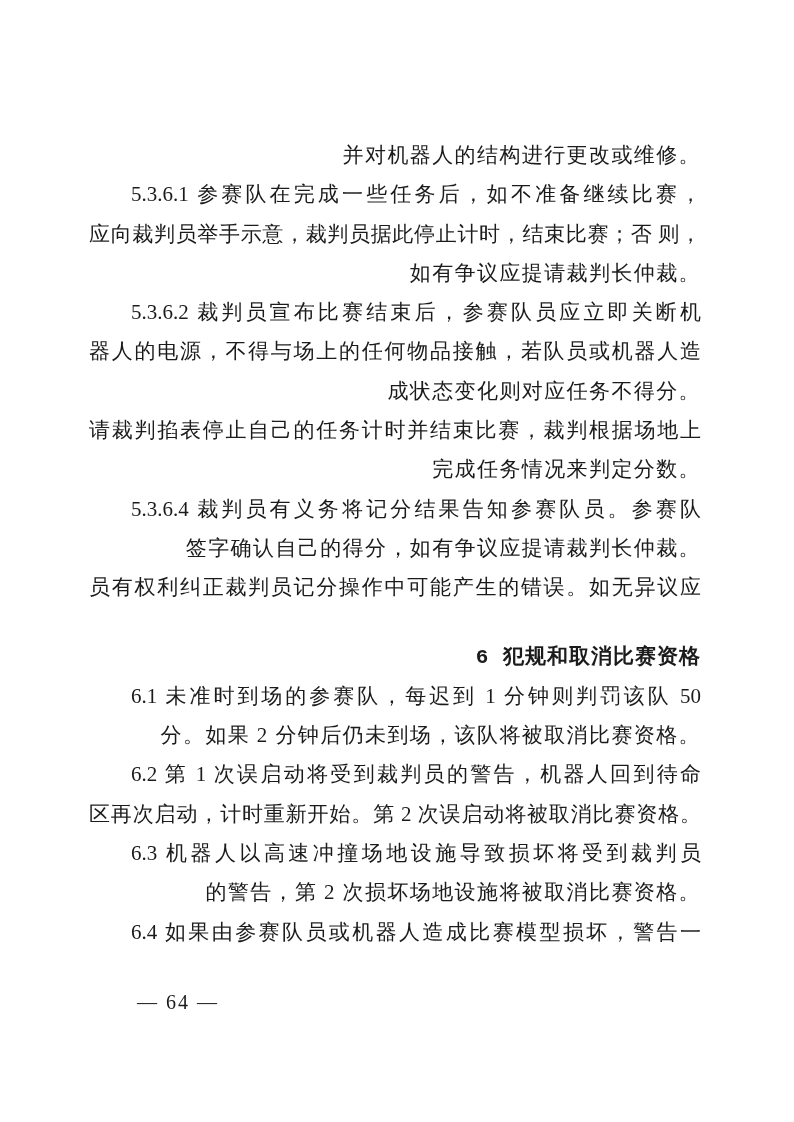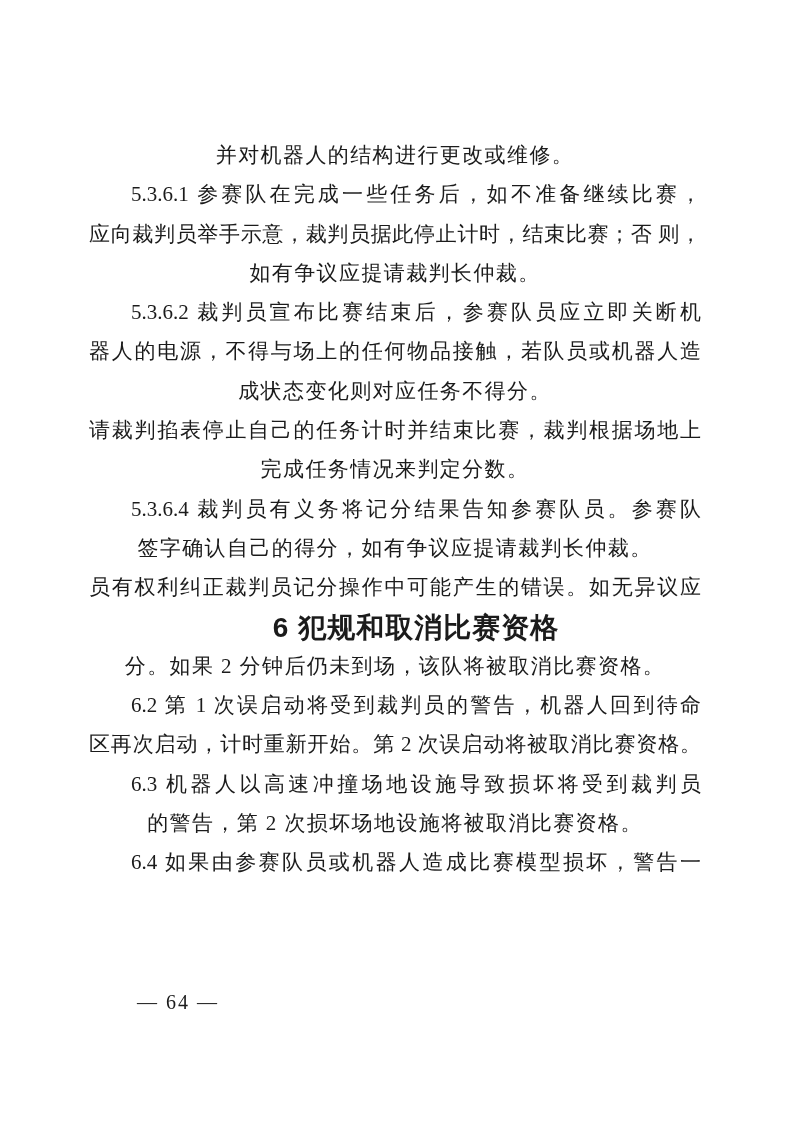--- a/index.html
+++ b/index.html
@@ -19,37 +19,38 @@
   .text-block {
     position: absolute;
     left: 89px;
     top: 136px;
     width: 612px;
     font-size: 21px;
     line-height: 39.3px;
   }
   .line {
     min-height: 39.3px;
-    text-align: center;
+    text-align: right;
     letter-spacing: 1.4px;
     white-space: normal;
   }
   .line.fill {
     text-align: justify;
     text-align-last: justify;
     letter-spacing: 0;
   }
   .line.indent {
     padding-left: 42px;
   }
   .line.heading {
-    font-family: Liberation Sans, sans-serif;
+    font-family: Liberation Mono, monospace;
     font-weight: 700;
-    font-size: 28px;
+    font-size: 21px;
     letter-spacing: 1px;
+    margin-top: 30px;
   }
   .page-number {
     position: absolute;
     left: 117px;
     top: 991px;
     font-size: 20px;
     letter-spacing: 2px;
     font-family: "Liberation Serif", "DejaVu Serif", serif;
     color: #1b1b1b;
     margin-left: 20px;
@@ -66,20 +67,21 @@
       <div class="line">如有争议应提请裁判长仲裁。</div>
       <div class="line indent fill">5.3.6.2 裁判员宣布比赛结束后，参赛队员应立即关断机</div>
       <div class="line fill">器人的电源，不得与场上的任何物品接触，若队员或机器人造</div>
       <div class="line">成状态变化则对应任务不得分。</div>
       <div class="line fill">请裁判掐表停止自己的任务计时并结束比赛，裁判根据场地上</div>
       <div class="line">完成任务情况来判定分数。</div>
       <div class="line indent fill">5.3.6.4 裁判员有义务将记分结果告知参赛队员。参赛队</div>
       <div class="line">签字确认自己的得分，如有争议应提请裁判长仲裁。</div>
       <div class="line fill">员有权利纠正裁判员记分操作中可能产生的错误。如无异议应</div>
       <div class="line indent heading">6 犯规和取消比赛资格</div>
+      <div class="line indent fill">6.1 未准时到场的参赛队，每迟到 1 分钟则判罚该队 50</div>
       <div class="line">分。如果 2 分钟后仍未到场，该队将被取消比赛资格。</div>
       <div class="line indent fill">6.2 第 1 次误启动将受到裁判员的警告，机器人回到待命</div>
       <div class="line fill">区再次启动，计时重新开始。第 2 次误启动将被取消比赛资格。</div>
       <div class="line indent fill">6.3 机器人以高速冲撞场地设施导致损坏将受到裁判员</div>
       <div class="line">的警告，第 2 次损坏场地设施将被取消比赛资格。</div>
       <div class="line indent fill">6.4 如果由参赛队员或机器人造成比赛模型损坏，警告一</div>
     </div>
   <div class="page-number">— 64 —</div>
 </div>
 

